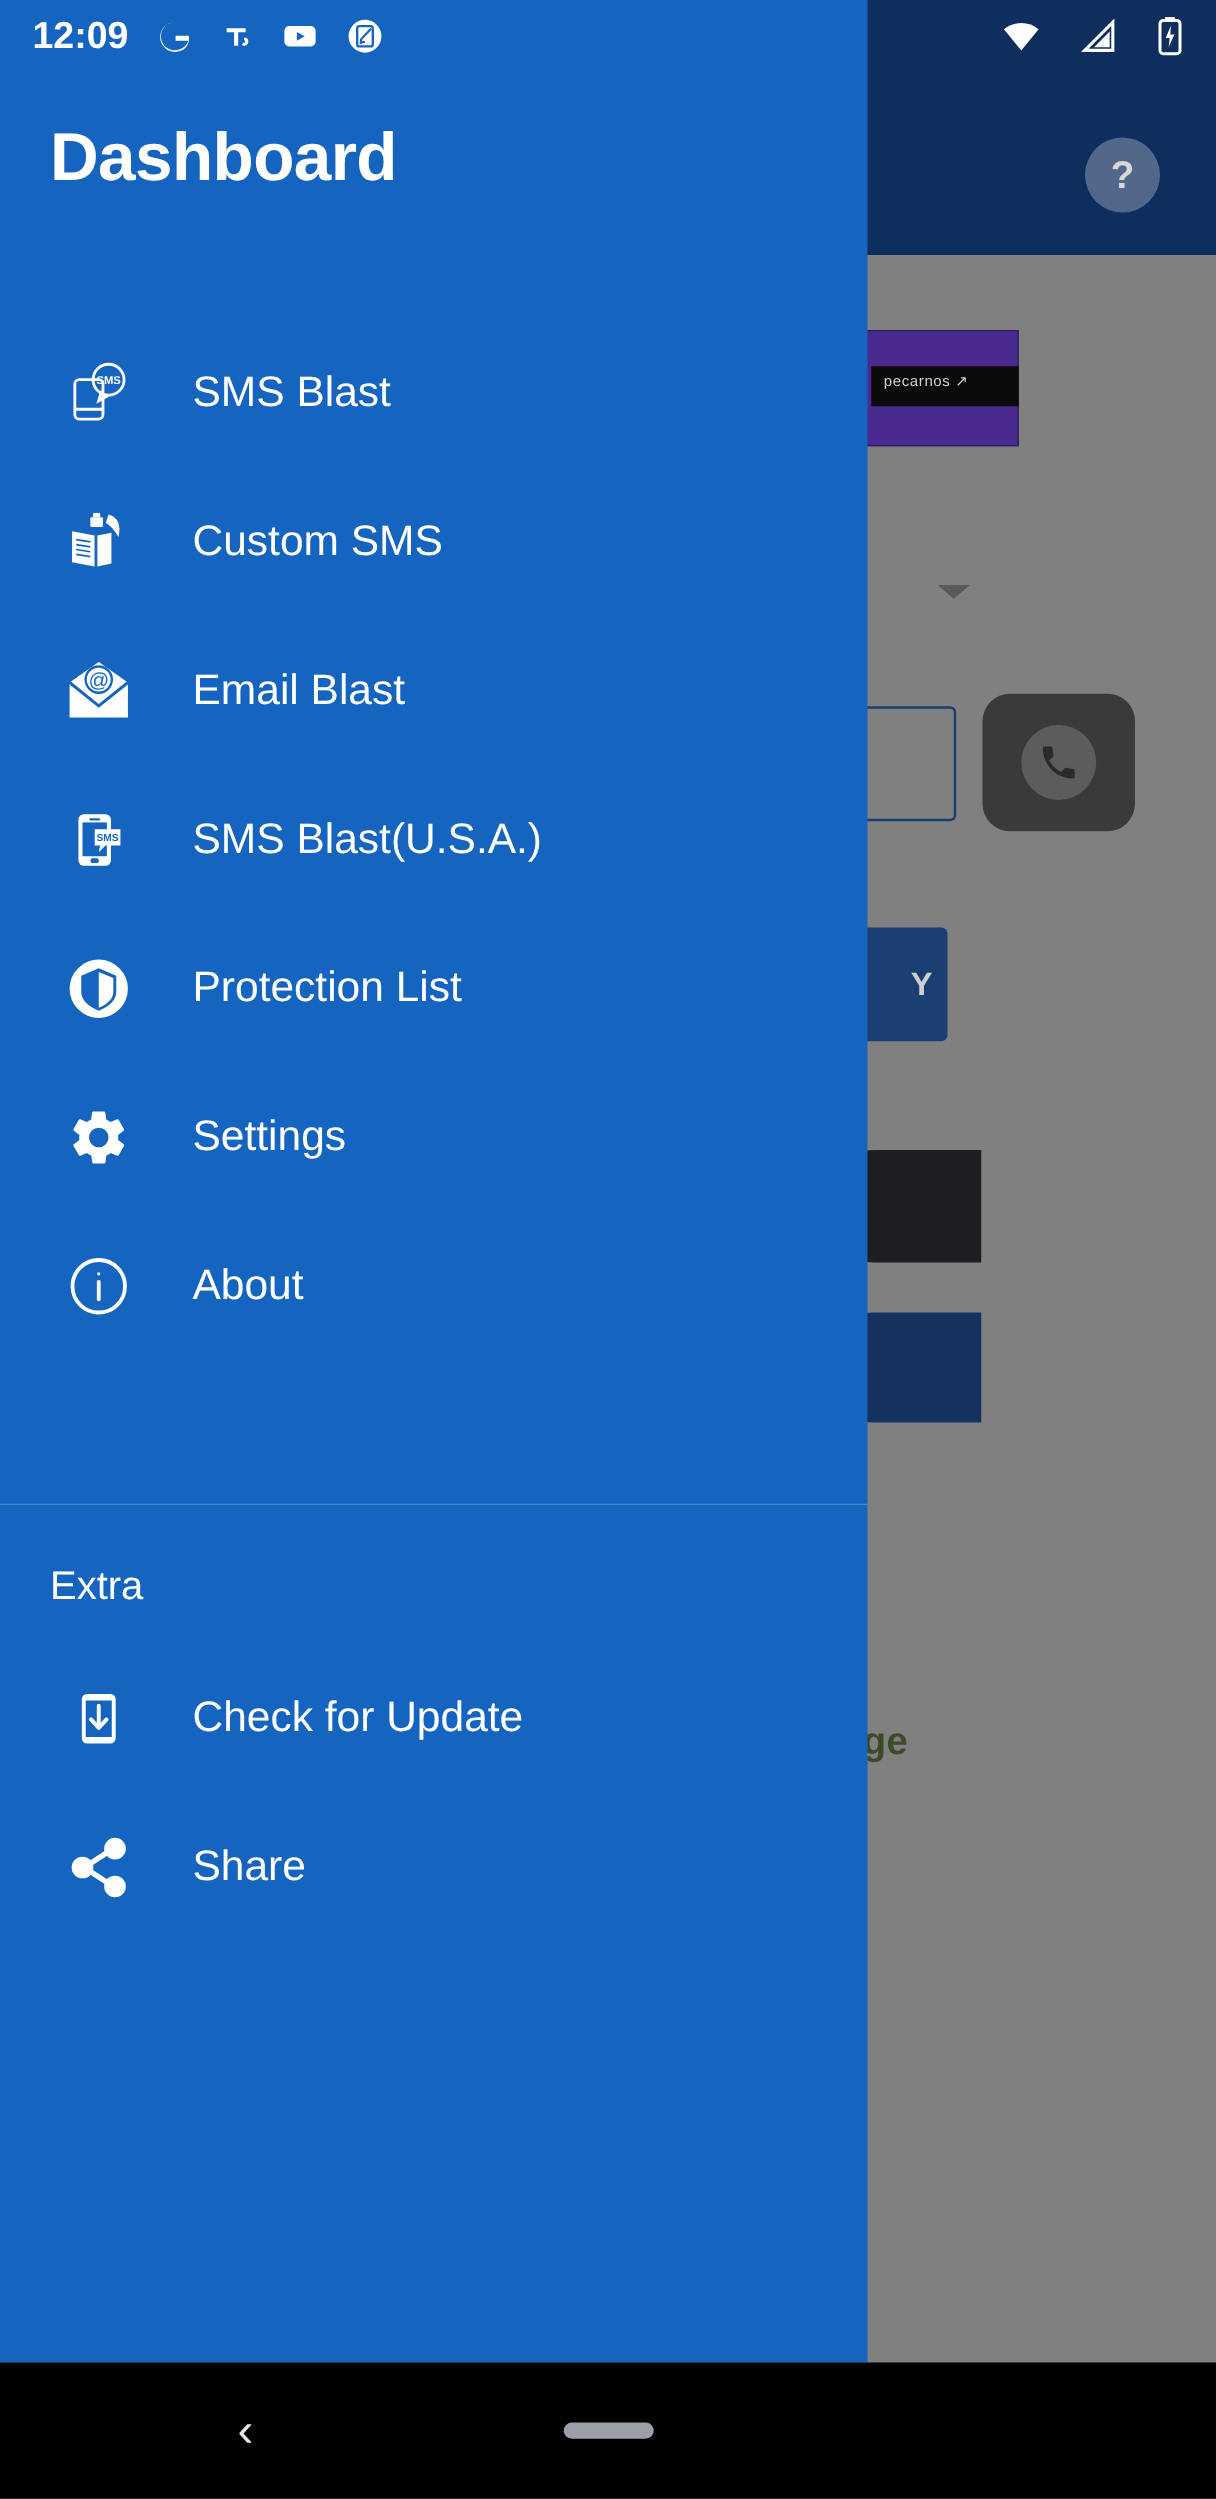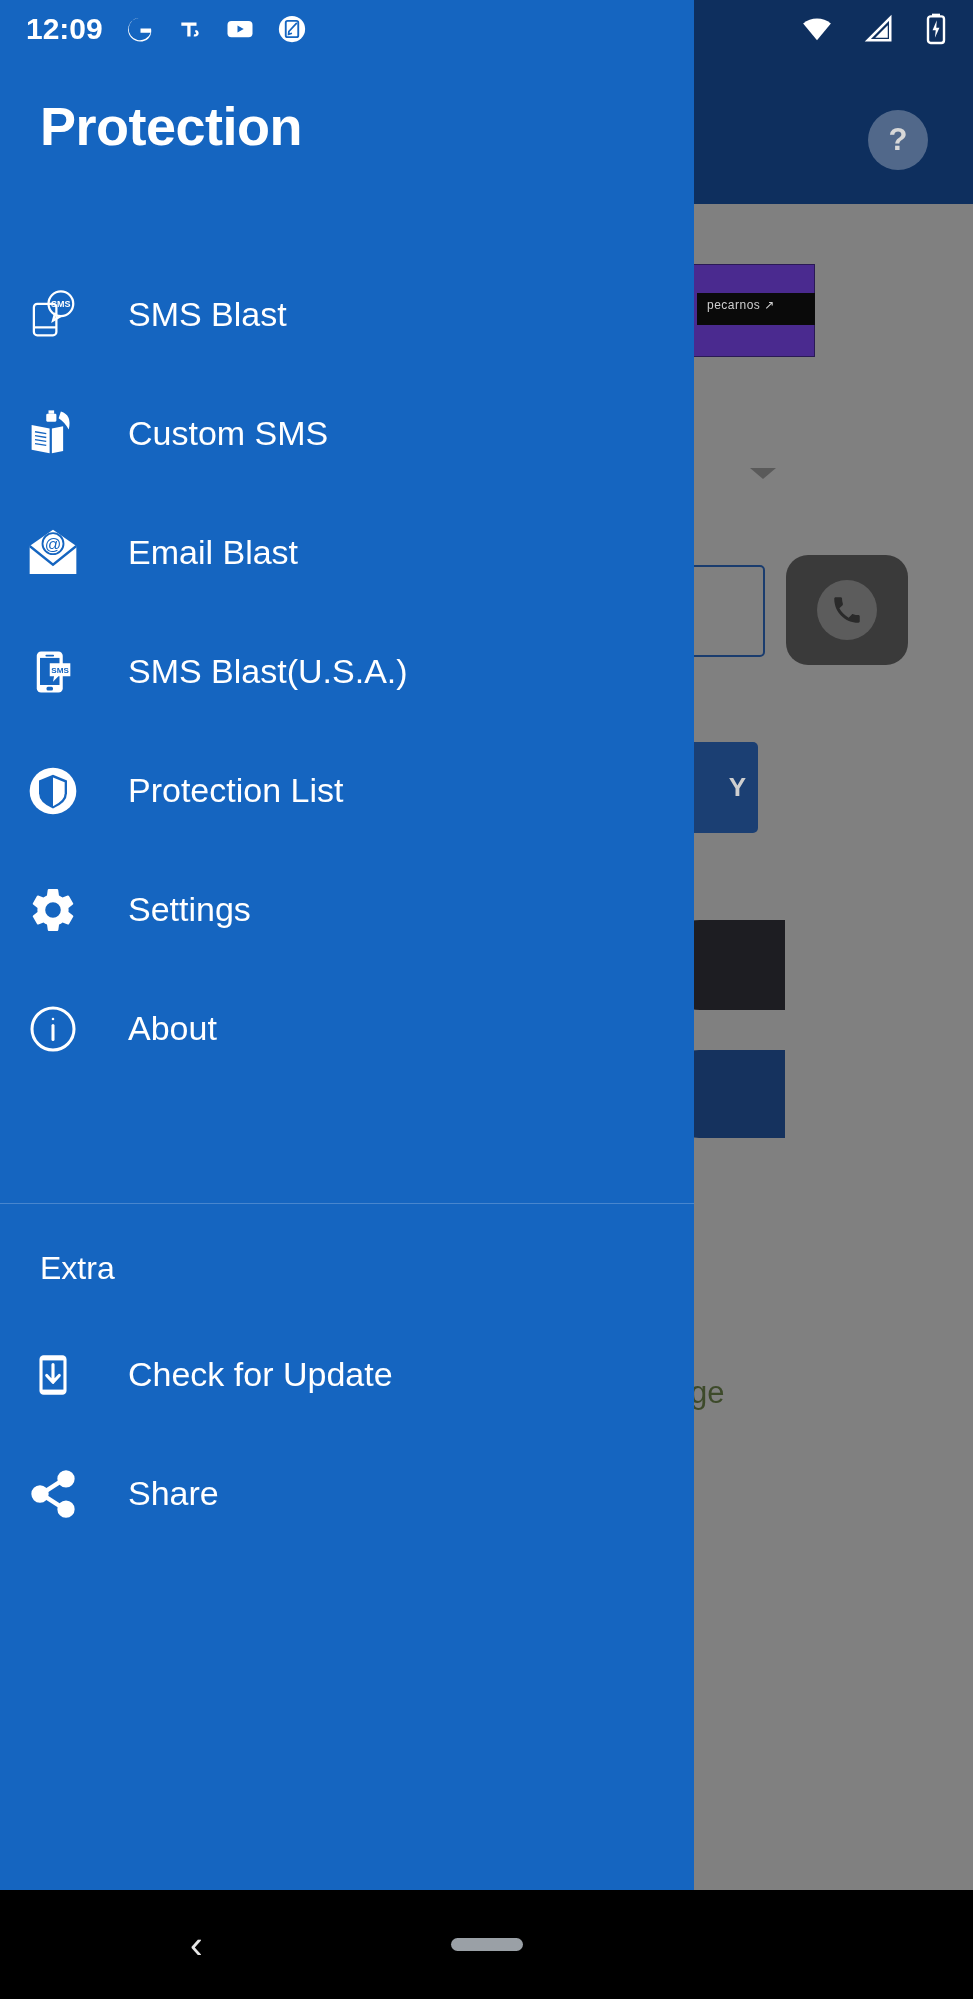--- a/index.html
+++ b/index.html
@@ -75,38 +75,38 @@
   #bg-dark-circle {
     position:absolute; left:655px; top:920px; width:130px; height:90px;
     background:#1d1d22; border-radius:60px 0 0 60px;
   }
   #bg-blue-circle {
     position:absolute; left:655px; top:1050px; width:130px; height:88px;
     background:#15325e; border-radius:60px 0 0 60px;
   }
   #bg-greentext {
     position:absolute; left:690px; top:1375px;
-    color:#3d4a2a; font-size:31px; font-weight:normal;
+    color:#3d4a2a; font-size:31px; font-weight:bold;
   }
 
   
   #drawer {
     position:absolute; left:0; top:0; width:694px; height:1890px;
     background:#1565c0;
   }
   #drawer-title {
     position:absolute; left:40px; top:95px;
     color:#ffffff; font-size:54px; font-weight:bold;
     letter-spacing:-.5px;
   }
   #menu-main { position:absolute; left:0; top:255px; width:694px; }
   .menu-item {
     position:relative; height:119px;
     display:flex; align-items:center;
-    padding-left:22px;
+    padding-left:48px;
   }
   .menu-icon {
     width:62px; height:62px; flex:0 0 62px;
     display:flex; align-items:center; justify-content:center;
     color:#fff;
   }
   .menu-label {
     margin-left:44px;
     color:#ffffff; font-size:34px; font-weight:400;
     white-space:nowrap;
@@ -189,21 +189,21 @@
     </div>
 
     <div id="bg-dark-circle"></div>
     <div id="bg-blue-circle"></div>
 
     <div id="bg-greentext">ge</div>
   </div>
 
   <div id="drawer">
 
-    <div id="drawer-title">Protection</div>
+    <div id="drawer-title">Dashboard</div>
 
     <div id="menu-main">
 
       <div class="menu-item">
         <span class="menu-icon">
           <svg width="54" height="54" viewBox="0 0 48 48" fill="none" stroke="#fff" stroke-width="2">
             <rect x="7" y="14" width="20" height="28" rx="3"></rect>
             <line x1="7" y1="35" x2="27" y2="35"></line>
             <circle cx="31" cy="14" r="11" fill="none"></circle>
             <path d="M26 22 L24 29 L31 25" fill="none"></path>

